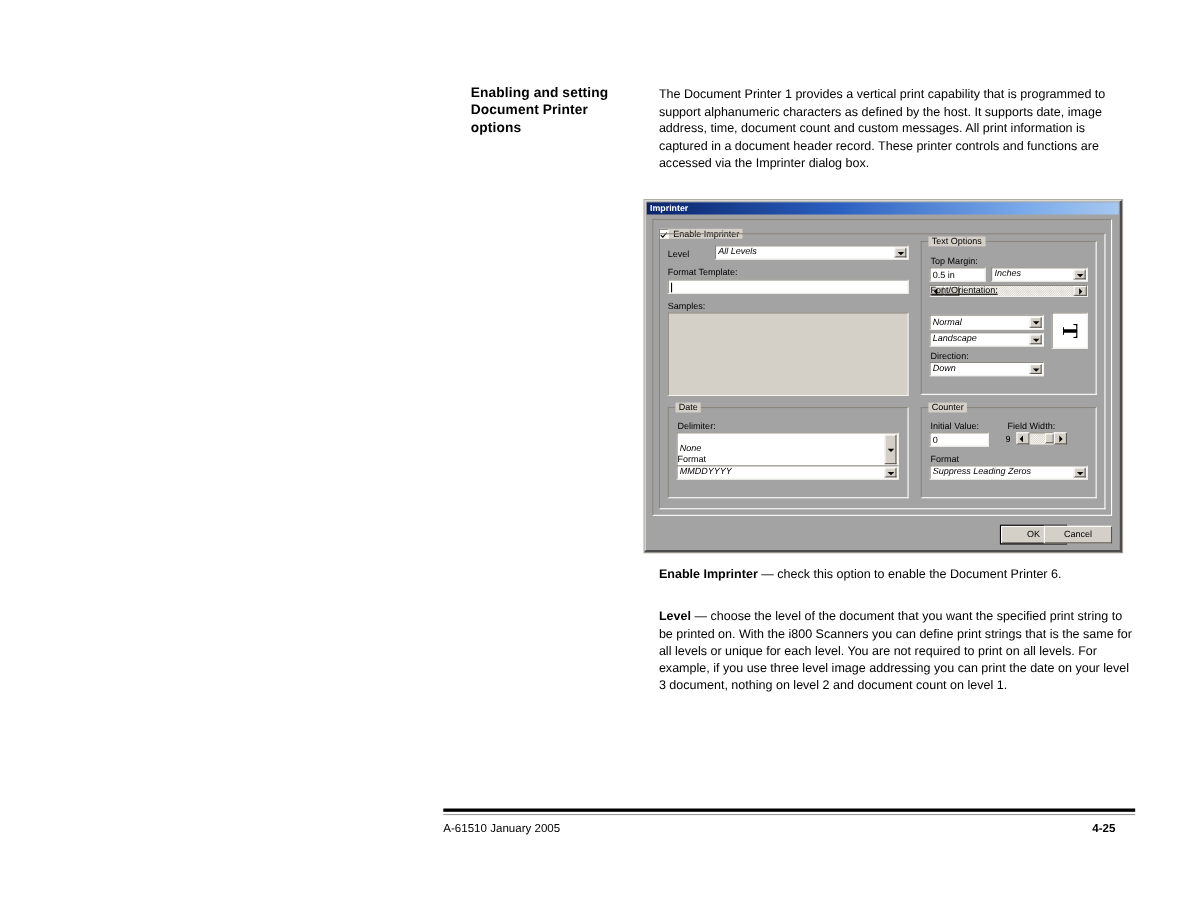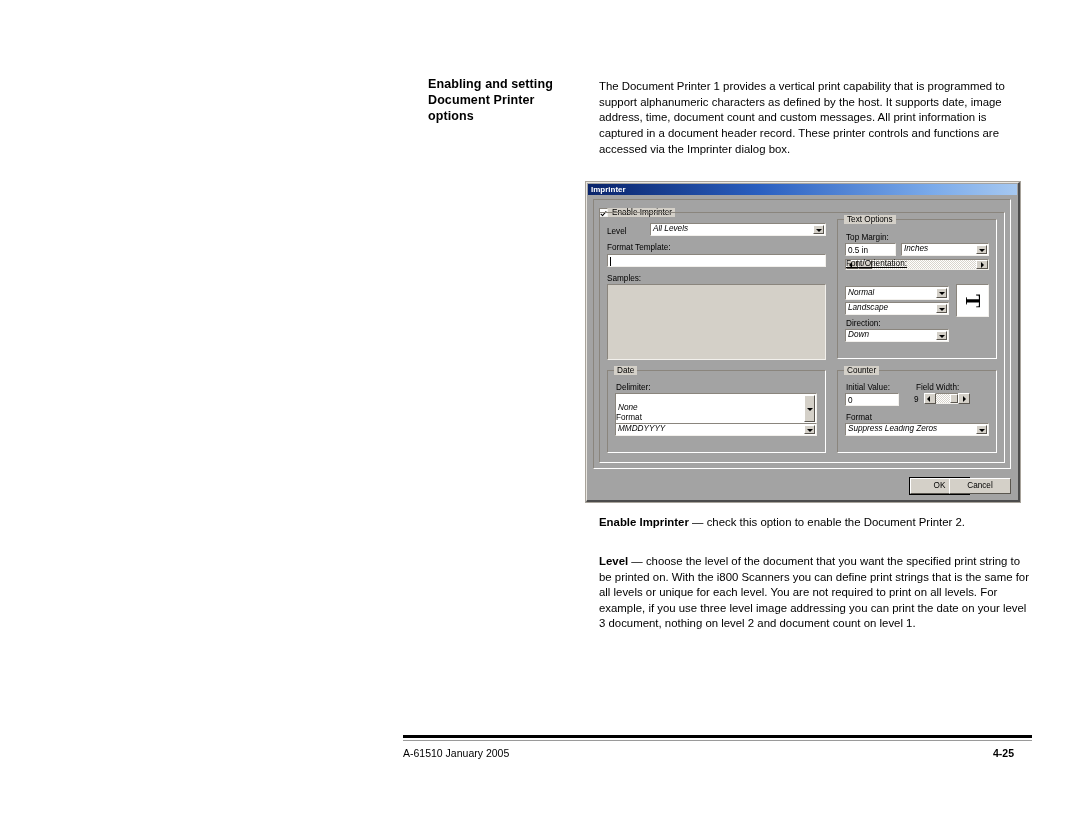--- a/index.html
+++ b/index.html
@@ -490,21 +490,21 @@
       <span>OK</span>
     </div>
     <div class="btn" style="left:362px; top:283px; width:62px; height:16px;">
       <span>Cancel</span>
     </div>
 
   </div>
 </div>
 
 <div class="body-block" id="blk-enable">
-  <b>Enable Imprinter</b><span> — </span><span>check this option to enable the Document Printer 2.</span>
+  <b>Enable Imprinter</b><span> — </span><span>check this option to enable the Document Printer 6.</span>
 </div>
 
 <div class="body-block" id="blk-level">
   <b>Level</b><span> — </span><span>choose the level of the document that you want the specified print string to be printed on. With the i800 Scanners you can define print strings that is the same for all levels or unique for each level. You are not required to print on all levels. For example, if you use three level image addressing you can print the date on your level 3 document, nothing on level 2 and document count on level 1.</span>
 </div>
 
 <div class="footer-rule-thick"></div>
 <div class="footer-rule-thin"></div>
 <div class="footer-left">A-61510 January 2005</div>
 <div class="footer-right">4-25</div>

